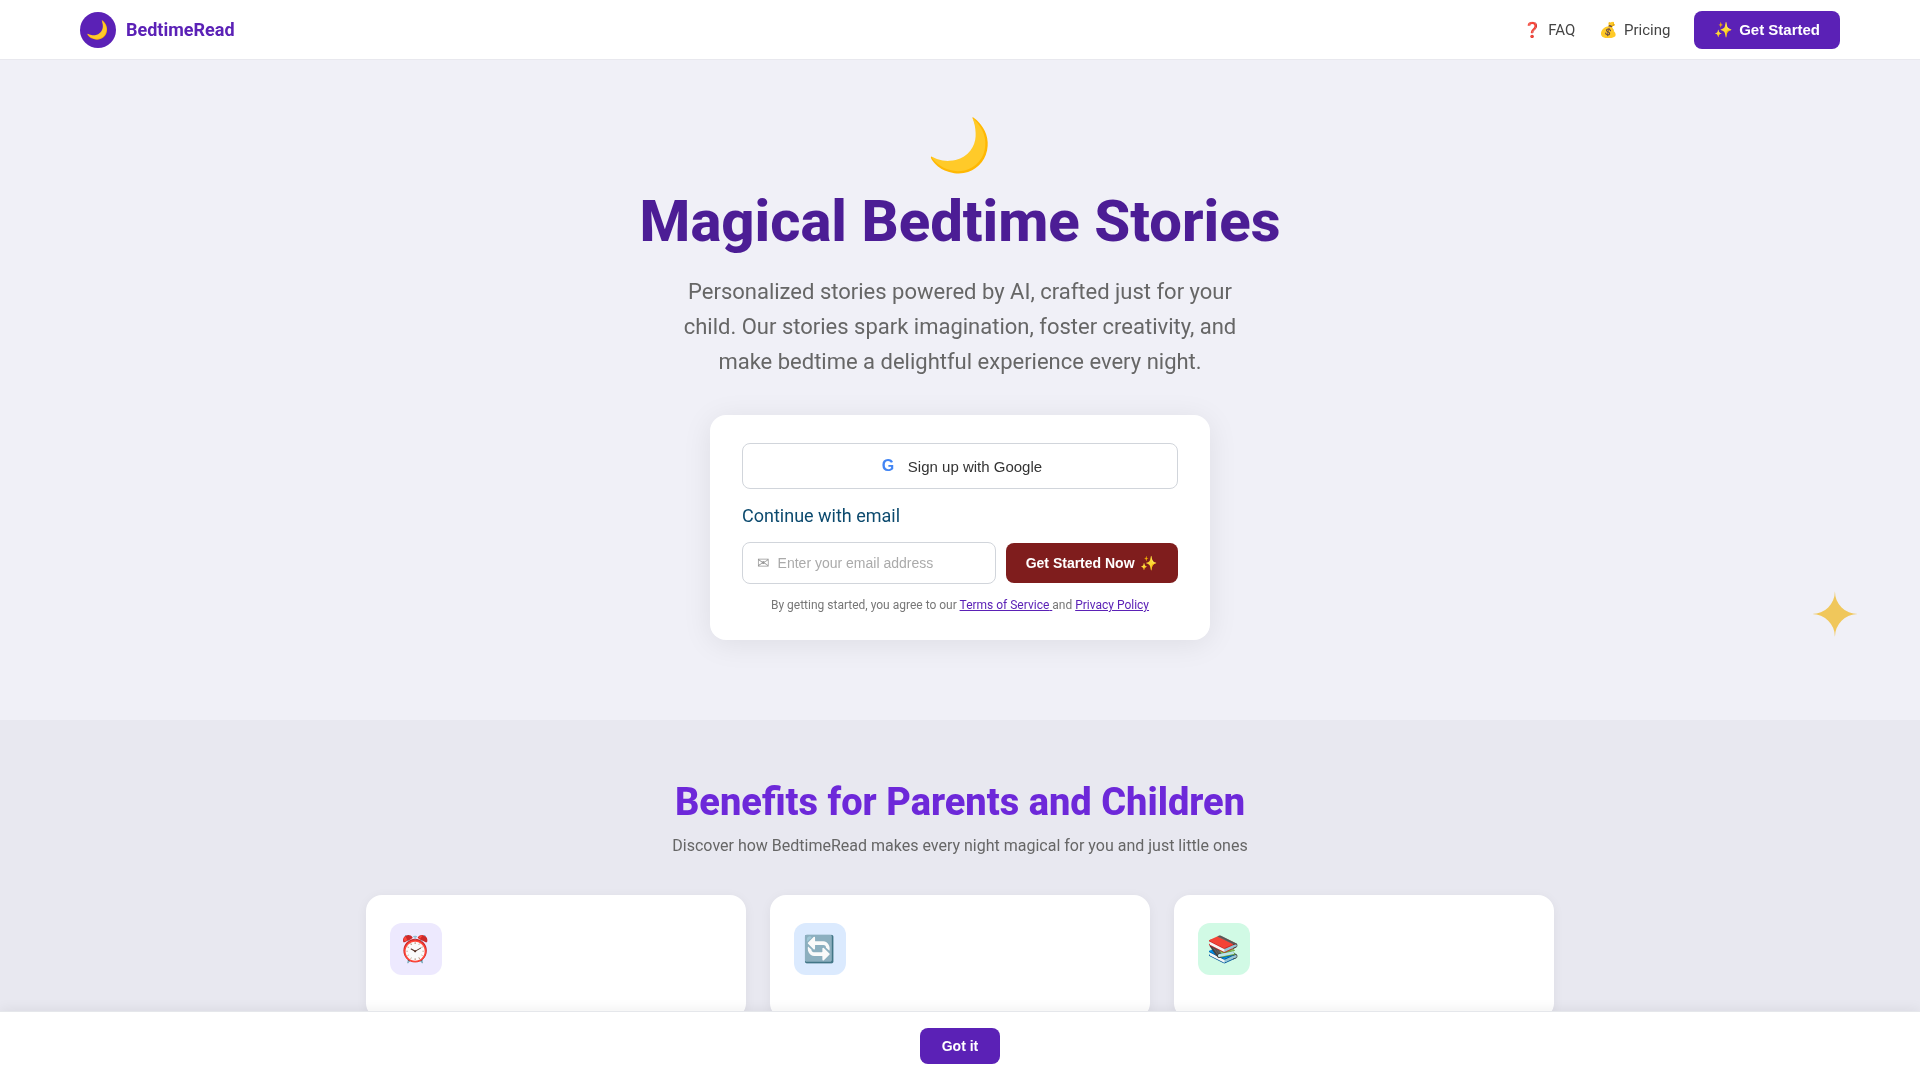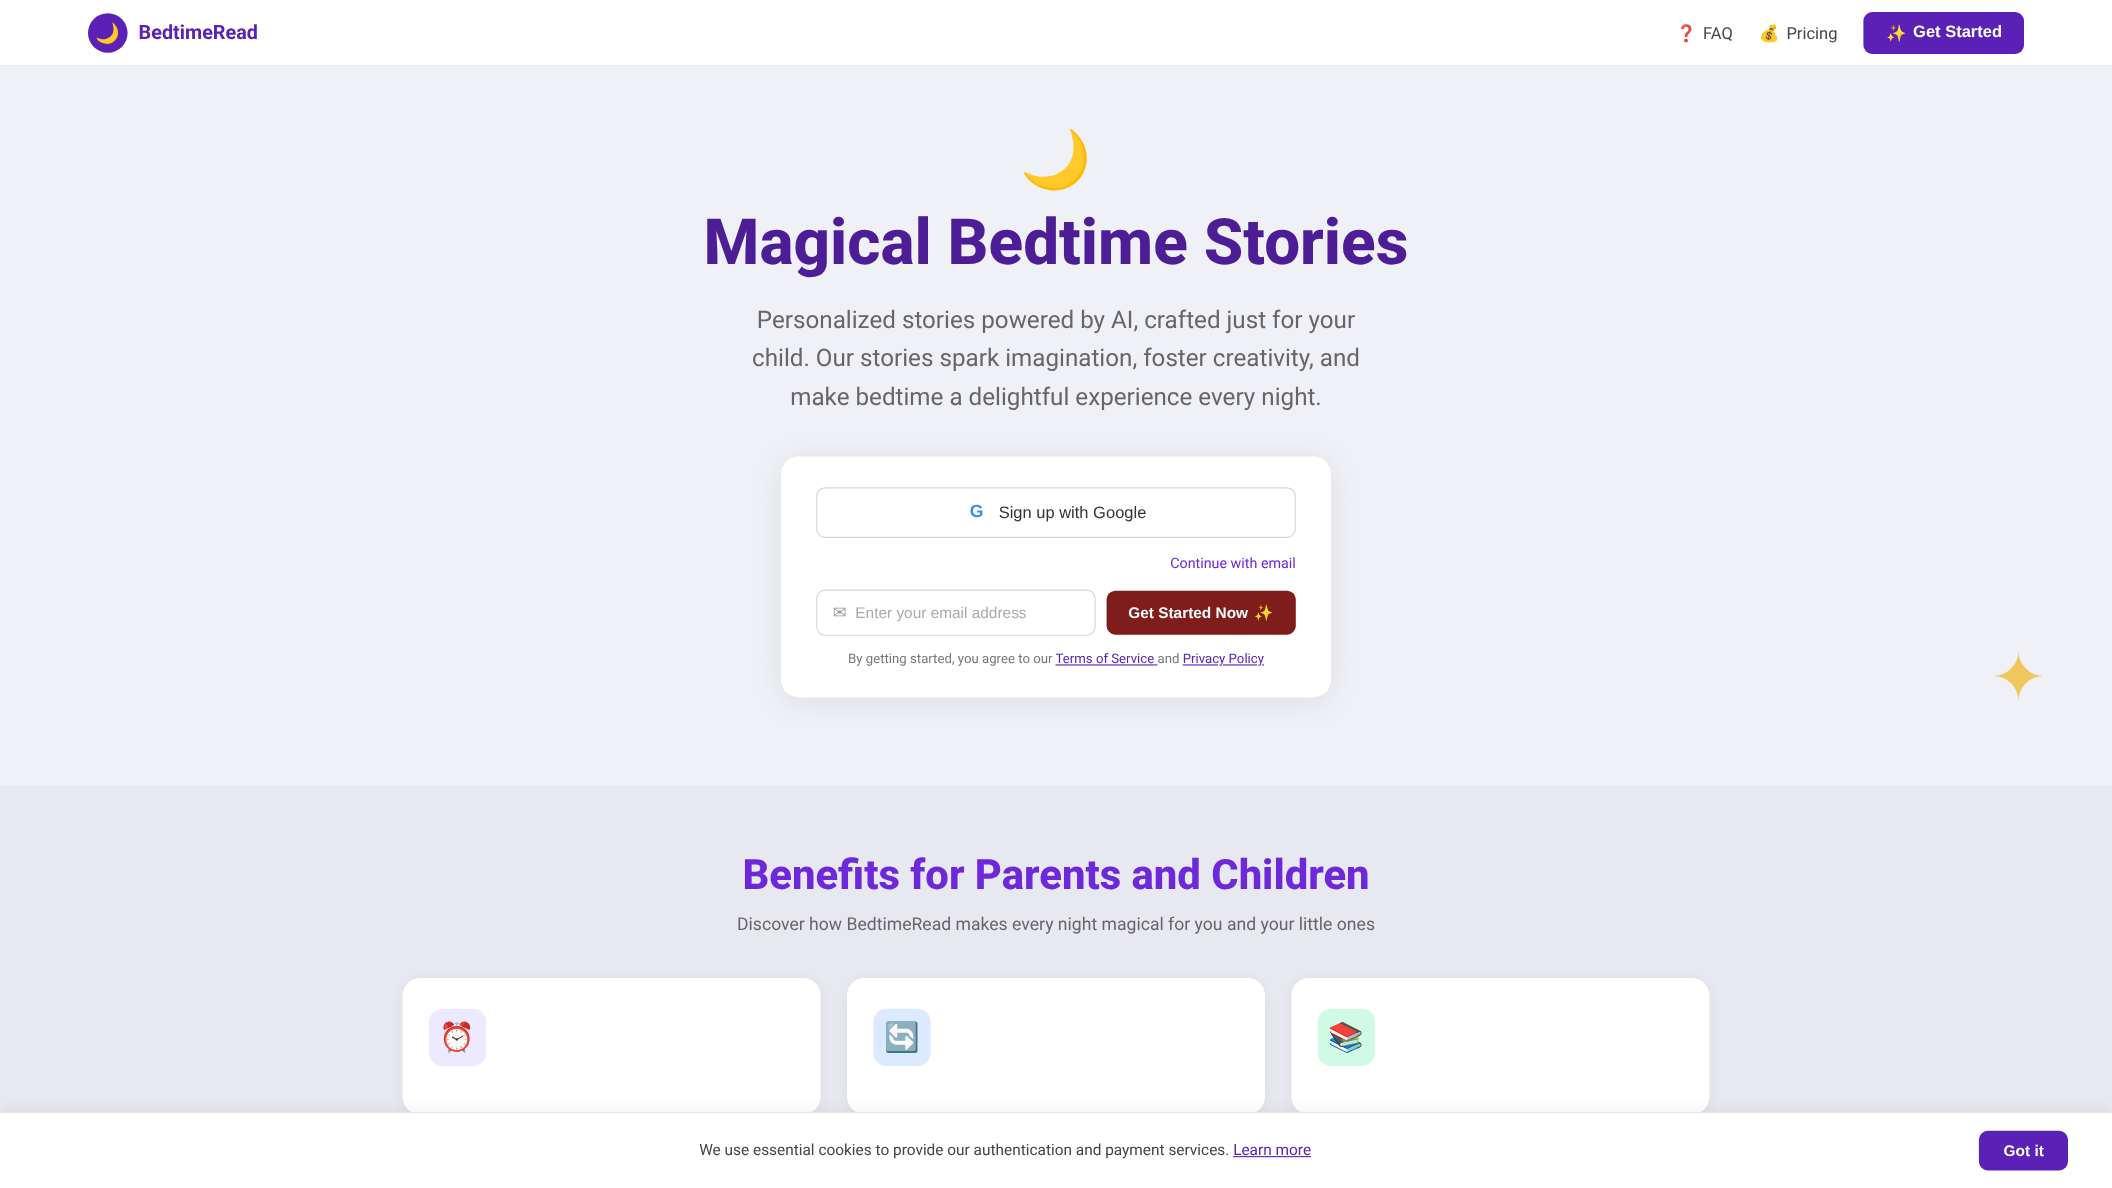--- a/index.html
+++ b/index.html
@@ -59,21 +59,21 @@
     .btn-google {
       width: 100%; padding: 12px; border: 1.5px solid #d1d5db;
       border-radius: 8px; background: #fff; cursor: pointer;
       display: flex; align-items: center; justify-content: center; gap: 10px;
       font-size: 15px; color: #333; font-weight: 500;
     }
     .google-g {
       width: 20px; height: 20px; font-size: 16px; font-weight: 700;
       display: flex; align-items: center; justify-content: center;
     }
-    .divider { text-align: right; color: #6d28d9; font-size: 13px; margin: 16px 0; }
+    .divider { text-align: left; color: #0c4a6e; font-size: 18px; margin: 16px 0; }
     .email-row { display: flex; gap: 10px; align-items: center; }
     .email-input-wrap {
       flex: 1; display: flex; align-items: center; gap: 8px;
       border: 1.5px solid #d1d5db; border-radius: 8px; padding: 0 14px;
     }
     .email-icon { color: #999; font-size: 15px; }
     .email-input {
       border: none; outline: none; font-size: 14px; color: #14532d;
       padding: 12px 0; width: 100%; background: transparent;
     }
@@ -195,41 +195,35 @@
       <span> and </span>
       <a href="#">
         <span>Privacy Policy</span>
       </a>
     </p>
   </div>
 </section>
 
 <section class="benefits-section">
   <h2 class="benefits-title">Benefits for Parents and Children</h2>
-  <p class="benefits-subtitle">Discover how BedtimeRead makes every night magical for you and your little ones</p>
+  <p class="benefits-subtitle">Discover how BedtimeRead makes every night magical for you and just little ones</p>
   <div class="cards-row">
     <div class="benefit-card">
       <div class="card-icon purple">⏰</div>
     </div>
     <div class="benefit-card">
       <div class="card-icon blue">🔄</div>
     </div>
     <div class="benefit-card">
       <div class="card-icon green">📚</div>
     </div>
   </div>
 </section>
 
 <div class="deco-star">
   <span>✦</span>
 </div>
 
 <div class="cookie-banner">
-  <p class="cookie-text">
-    <span>We use essential cookies to provide our authentication and payment services.</span>
-    <a href="#">
-      <span>Learn more</span>
-    </a>
-  </p>
   <button class="btn-got-it">
     <span>Got it</span>
   </button>
 </div>
 
 </body></html>

